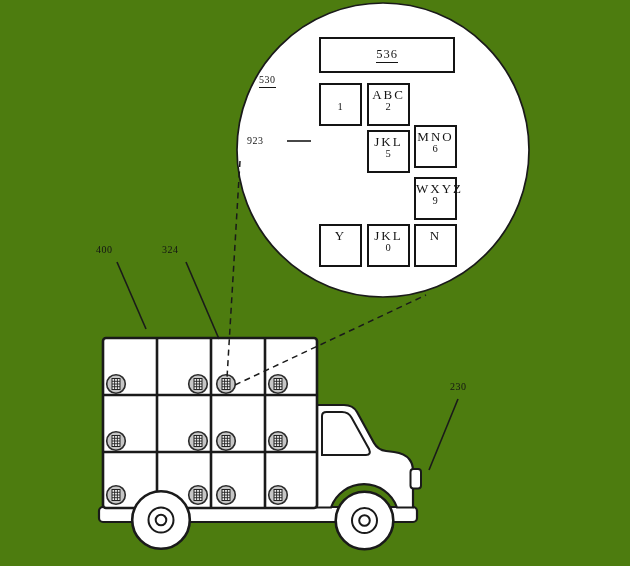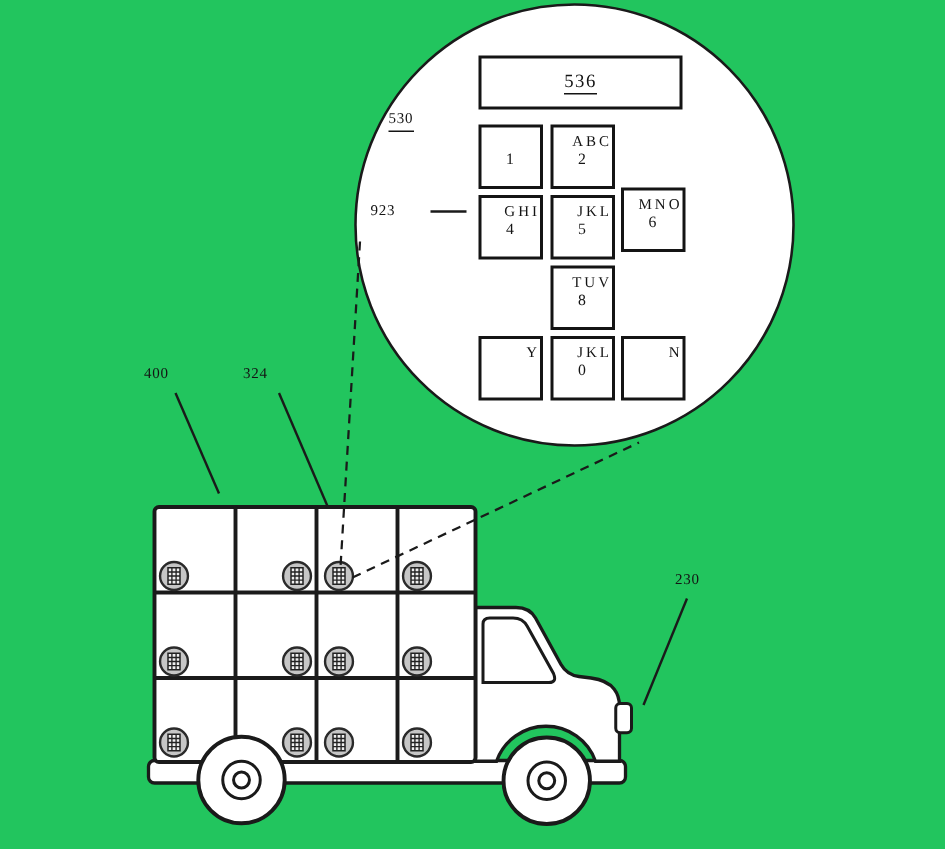--- a/index.html
+++ b/index.html
@@ -1,37 +1,37 @@
 <!DOCTYPE html>
 <html><head>
 <meta charset="utf-8">
 <style>
   html,body{margin:0;padding:0;background:#ffffff;}
   .stage{
-    position:relative;width:630px;height:566px;background:#22c55e;overflow:hidden;
+    position:relative;width:630px;height:566px;background:#4d7c0f;overflow:hidden;
     font-family:"Liberation Serif","DejaVu Serif",serif;color:#141414;
   }
   .art{position:absolute;left:0;top:0;}
   .lbl{
     position:absolute;font-size:10px;line-height:13px;letter-spacing:0.5px;
     white-space:nowrap;
   }
   .u{border-bottom:1.3px solid #141414;padding-bottom:0.5px;display:inline-block;}
   .display{
     position:absolute;left:319px;top:37px;width:136px;height:36px;
     border:2.5px solid #141414;box-sizing:border-box;background:#ffffff;
     display:flex;align-items:center;justify-content:center;
     font-size:12.5px;letter-spacing:1px;
   }
   .key{
     position:absolute;width:43px;height:43px;box-sizing:border-box;
     border:2.6px solid #141414;background:#ffffff;text-align:center;
   }
   .kl{display:block;margin-top:5px;height:10px;line-height:10px;
-      font-size:10px;letter-spacing:2px;text-align:right;}
+      font-size:13px;letter-spacing:2px;}
   .kd{display:block;margin-top:1px;height:11px;line-height:11px;
       font-size:10.5px;letter-spacing:1px;}
 </style>
 </head>
 <body>
 
 <div class="stage">
 
   <svg class="art" width="630" height="566" viewBox="0 0 630 566">
     <defs>
@@ -105,35 +105,31 @@
   </div>
 
   <div class="key" style="left:319px;top:83px">
     <span class="kl"></span>
     <span class="kd">1</span>
   </div>
   <div class="key" style="left:367px;top:83px">
     <span class="kl">ABC</span>
     <span class="kd">2</span>
   </div>
-  <div class="key" style="left:319px;top:130px">
-    <span class="kl">GHI</span>
-    <span class="kd">4</span>
-  </div>
   <div class="key" style="left:367px;top:130px">
     <span class="kl">JKL</span>
     <span class="kd">5</span>
   </div>
   <div class="key" style="left:414px;top:125px">
     <span class="kl">MNO</span>
     <span class="kd">6</span>
   </div>
-  <div class="key" style="left:367px;top:177px">
-    <span class="kl">TUV</span>
-    <span class="kd">8</span>
+  <div class="key" style="left:414px;top:177px">
+    <span class="kl">WXYZ</span>
+    <span class="kd">9</span>
   </div>
   <div class="key" style="left:319px;top:224px">
     <span class="kl">Y</span>
     <span class="kd"></span>
   </div>
   <div class="key" style="left:367px;top:224px">
     <span class="kl">JKL</span>
     <span class="kd">0</span>
   </div>
   <div class="key" style="left:414px;top:224px">

